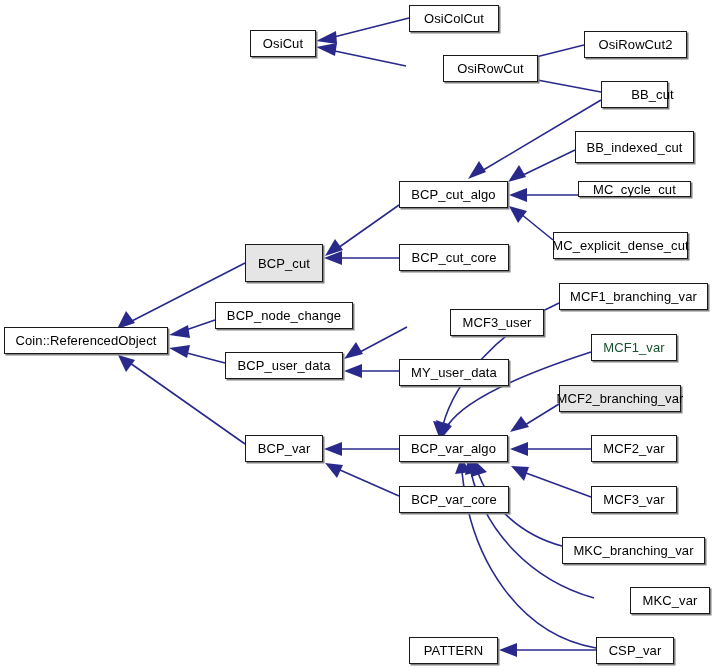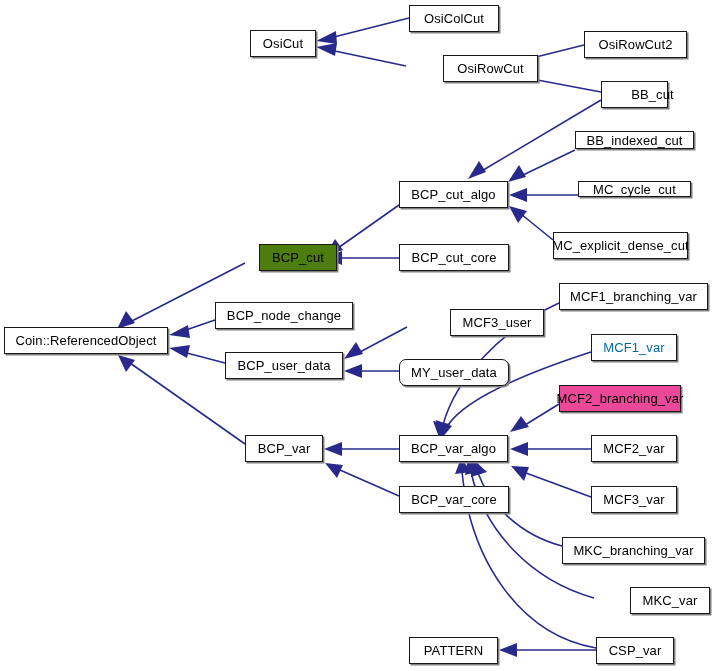--- a/index.html
+++ b/index.html
@@ -186,30 +186,30 @@
   </div>
   <div class="node-box" style="left: 406px; top: 55px; width: 95px; height: 27px; background: rgb(255, 255, 255); border-color: rgb(26, 26, 26); box-shadow: rgb(128, 128, 128) 1.5px 1.5px 0px 0px; margin-left: 37px;">
     <span class="node-label" style="color: rgb(0, 0, 0);">OsiRowCut</span>
   </div>
   <div class="node-box" style="left: 584px; top: 31px; width: 103px; height: 27px; background: rgb(255, 255, 255); border-color: rgb(26, 26, 26); box-shadow: rgb(128, 128, 128) 1.5px 1.5px 0px 0px;">
     <span class="node-label" style="color: rgb(0, 0, 0);">OsiRowCut2</span>
   </div>
   <div class="node-box" style="left: 601px; top: 81px; width: 67px; height: 27px; background: rgb(255, 255, 255); border-color: rgb(26, 26, 26); box-shadow: rgb(128, 128, 128) 1.5px 1.5px 0px 0px; padding-left: 36px;">
     <span class="node-label" style="color: rgb(0, 0, 0);">BB_cut</span>
   </div>
-  <div class="node-box" style="left: 575px; top: 131px; width: 119px; height: 18px; background: rgb(255, 255, 255); border-color: rgb(26, 26, 26); box-shadow: rgb(128, 128, 128) 1.5px 1.5px 0px 0px;">
+  <div class="node-box" style="left: 575px; top: 131px; width: 119px; height: 32px; background: rgb(255, 255, 255); border-color: rgb(26, 26, 26); box-shadow: rgb(128, 128, 128) 1.5px 1.5px 0px 0px;">
     <span class="node-label" style="color: rgb(0, 0, 0);">BB_indexed_cut</span>
   </div>
   <div class="node-box" style="left: 399px; top: 181px; width: 109px; height: 27px; background: rgb(255, 255, 255); border-color: rgb(26, 26, 26); box-shadow: rgb(128, 128, 128) 1.5px 1.5px 0px 0px;">
     <span class="node-label" style="color: rgb(0, 0, 0);">BCP_cut_algo</span>
   </div>
   <div class="node-box" style="left: 578px; top: 181px; width: 113px; height: 16px; background: rgb(255, 255, 255); border-color: rgb(26, 26, 26); box-shadow: rgb(128, 128, 128) 1.5px 1.5px 0px 0px;">
     <span class="node-label" style="color: rgb(0, 0, 0);">MC_cycle_cut</span>
   </div>
-  <div class="node-box" style="left: 259px; top: 244px; width: 78px; height: 27px; background: #4d7c0f; border-color: rgb(26, 26, 26); box-shadow: rgb(128, 128, 128) 1.5px 1.5px 0px 0px;">
+  <div class="node-box" style="left: 245px; top: 244px; width: 78px; height: 38px; background: #e5e5e5; border-color: rgb(26, 26, 26); box-shadow: rgb(128, 128, 128) 1.5px 1.5px 0px 0px;">
     <span class="node-label" style="color: rgb(0, 0, 0);">BCP_cut</span>
   </div>
   <div class="node-box" style="left: 399px; top: 244px; width: 110px; height: 27px; background: rgb(255, 255, 255); border-color: rgb(26, 26, 26); box-shadow: rgb(128, 128, 128) 1.5px 1.5px 0px 0px;">
     <span class="node-label" style="color: rgb(0, 0, 0);">BCP_cut_core</span>
   </div>
   <div class="node-box" style="left: 553px; top: 232px; width: 135px; height: 27px; background: rgb(255, 255, 255); border-color: rgb(26, 26, 26); box-shadow: rgb(128, 128, 128) 1.5px 1.5px 0px 0px;">
     <span class="node-label" style="color: rgb(0, 0, 0);">MC_explicit_dense_cut</span>
   </div>
   <div class="node-box" style="left: 215px; top: 302px; width: 138px; height: 27px; background: rgb(255, 255, 255); border-color: rgb(26, 26, 26); box-shadow: rgb(128, 128, 128) 1.5px 1.5px 0px 0px;">
     <span class="node-label" style="color: rgb(0, 0, 0);">BCP_node_change</span>
@@ -217,29 +217,29 @@
   <div class="node-box" style="left: 407px; top: 309px; width: 94px; height: 27px; background: rgb(255, 255, 255); border-color: rgb(26, 26, 26); box-shadow: rgb(128, 128, 128) 1.5px 1.5px 0px 0px; margin-left: 43px;">
     <span class="node-label" style="color: rgb(0, 0, 0);">MCF3_user</span>
   </div>
   <div class="node-box" style="left: 559px; top: 283px; width: 149px; height: 27px; background: rgb(255, 255, 255); border-color: rgb(26, 26, 26); box-shadow: rgb(128, 128, 128) 1.5px 1.5px 0px 0px;">
     <span class="node-label" style="color: rgb(0, 0, 0);">MCF1_branching_var</span>
   </div>
   <div class="node-box root-node" style="left: 4px; top: 327px; width: 164px; height: 27px; background: rgb(255, 255, 255); border-color: rgb(26, 26, 26); box-shadow: rgb(128, 128, 128) 1.5px 1.5px 0px 0px;">
     <span class="node-label" style="color: rgb(0, 0, 0);">Coin::ReferencedObject</span>
   </div>
   <div class="node-box" style="left: 591px; top: 334px; width: 86px; height: 27px; background: rgb(255, 255, 255); border-color: rgb(26, 26, 26); box-shadow: rgb(128, 128, 128) 1.5px 1.5px 0px 0px;">
-    <span class="node-label" style="color: #0369a1;">MCF1_var</span>
+    <span class="node-label" style="color: #14532d;">MCF1_var</span>
   </div>
   <div class="node-box" style="left: 225px; top: 352px; width: 118px; height: 27px; background: rgb(255, 255, 255); border-color: rgb(26, 26, 26); box-shadow: rgb(128, 128, 128) 1.5px 1.5px 0px 0px;">
     <span class="node-label" style="color: rgb(0, 0, 0);">BCP_user_data</span>
   </div>
-  <div class="node-box" style="left: 399px; top: 359px; width: 110px; height: 27px; background: rgb(255, 255, 255); border-color: rgb(26, 26, 26); box-shadow: rgb(128, 128, 128) 1.5px 1.5px 0px 0px; border-radius: 7px;">
+  <div class="node-box" style="left: 399px; top: 359px; width: 110px; height: 27px; background: rgb(255, 255, 255); border-color: rgb(26, 26, 26); box-shadow: rgb(128, 128, 128) 1.5px 1.5px 0px 0px;">
     <span class="node-label" style="color: rgb(0, 0, 0);">MY_user_data</span>
   </div>
-  <div class="node-box" style="left: 559px; top: 385px; width: 122px; height: 27px; background: #ec4899; border-color: rgb(26, 26, 26); box-shadow: rgb(128, 128, 128) 1.5px 1.5px 0px 0px;">
+  <div class="node-box" style="left: 559px; top: 385px; width: 122px; height: 27px; background: #e5e5e5; border-color: rgb(26, 26, 26); box-shadow: rgb(128, 128, 128) 1.5px 1.5px 0px 0px;">
     <span class="node-label" style="color: rgb(0, 0, 0);">MCF2_branching_var</span>
   </div>
   <div class="node-box" style="left: 245px; top: 435px; width: 78px; height: 27px; background: rgb(255, 255, 255); border-color: rgb(26, 26, 26); box-shadow: rgb(128, 128, 128) 1.5px 1.5px 0px 0px;">
     <span class="node-label" style="color: rgb(0, 0, 0);">BCP_var</span>
   </div>
   <div class="node-box" style="left: 399px; top: 435px; width: 109px; height: 27px; background: rgb(255, 255, 255); border-color: rgb(26, 26, 26); box-shadow: rgb(128, 128, 128) 1.5px 1.5px 0px 0px;">
     <span class="node-label" style="color: rgb(0, 0, 0);">BCP_var_algo</span>
   </div>
   <div class="node-box" style="left: 591px; top: 435px; width: 86px; height: 27px; background: rgb(255, 255, 255); border-color: rgb(26, 26, 26); box-shadow: rgb(128, 128, 128) 1.5px 1.5px 0px 0px;">
     <span class="node-label" style="color: rgb(0, 0, 0);">MCF2_var</span>

